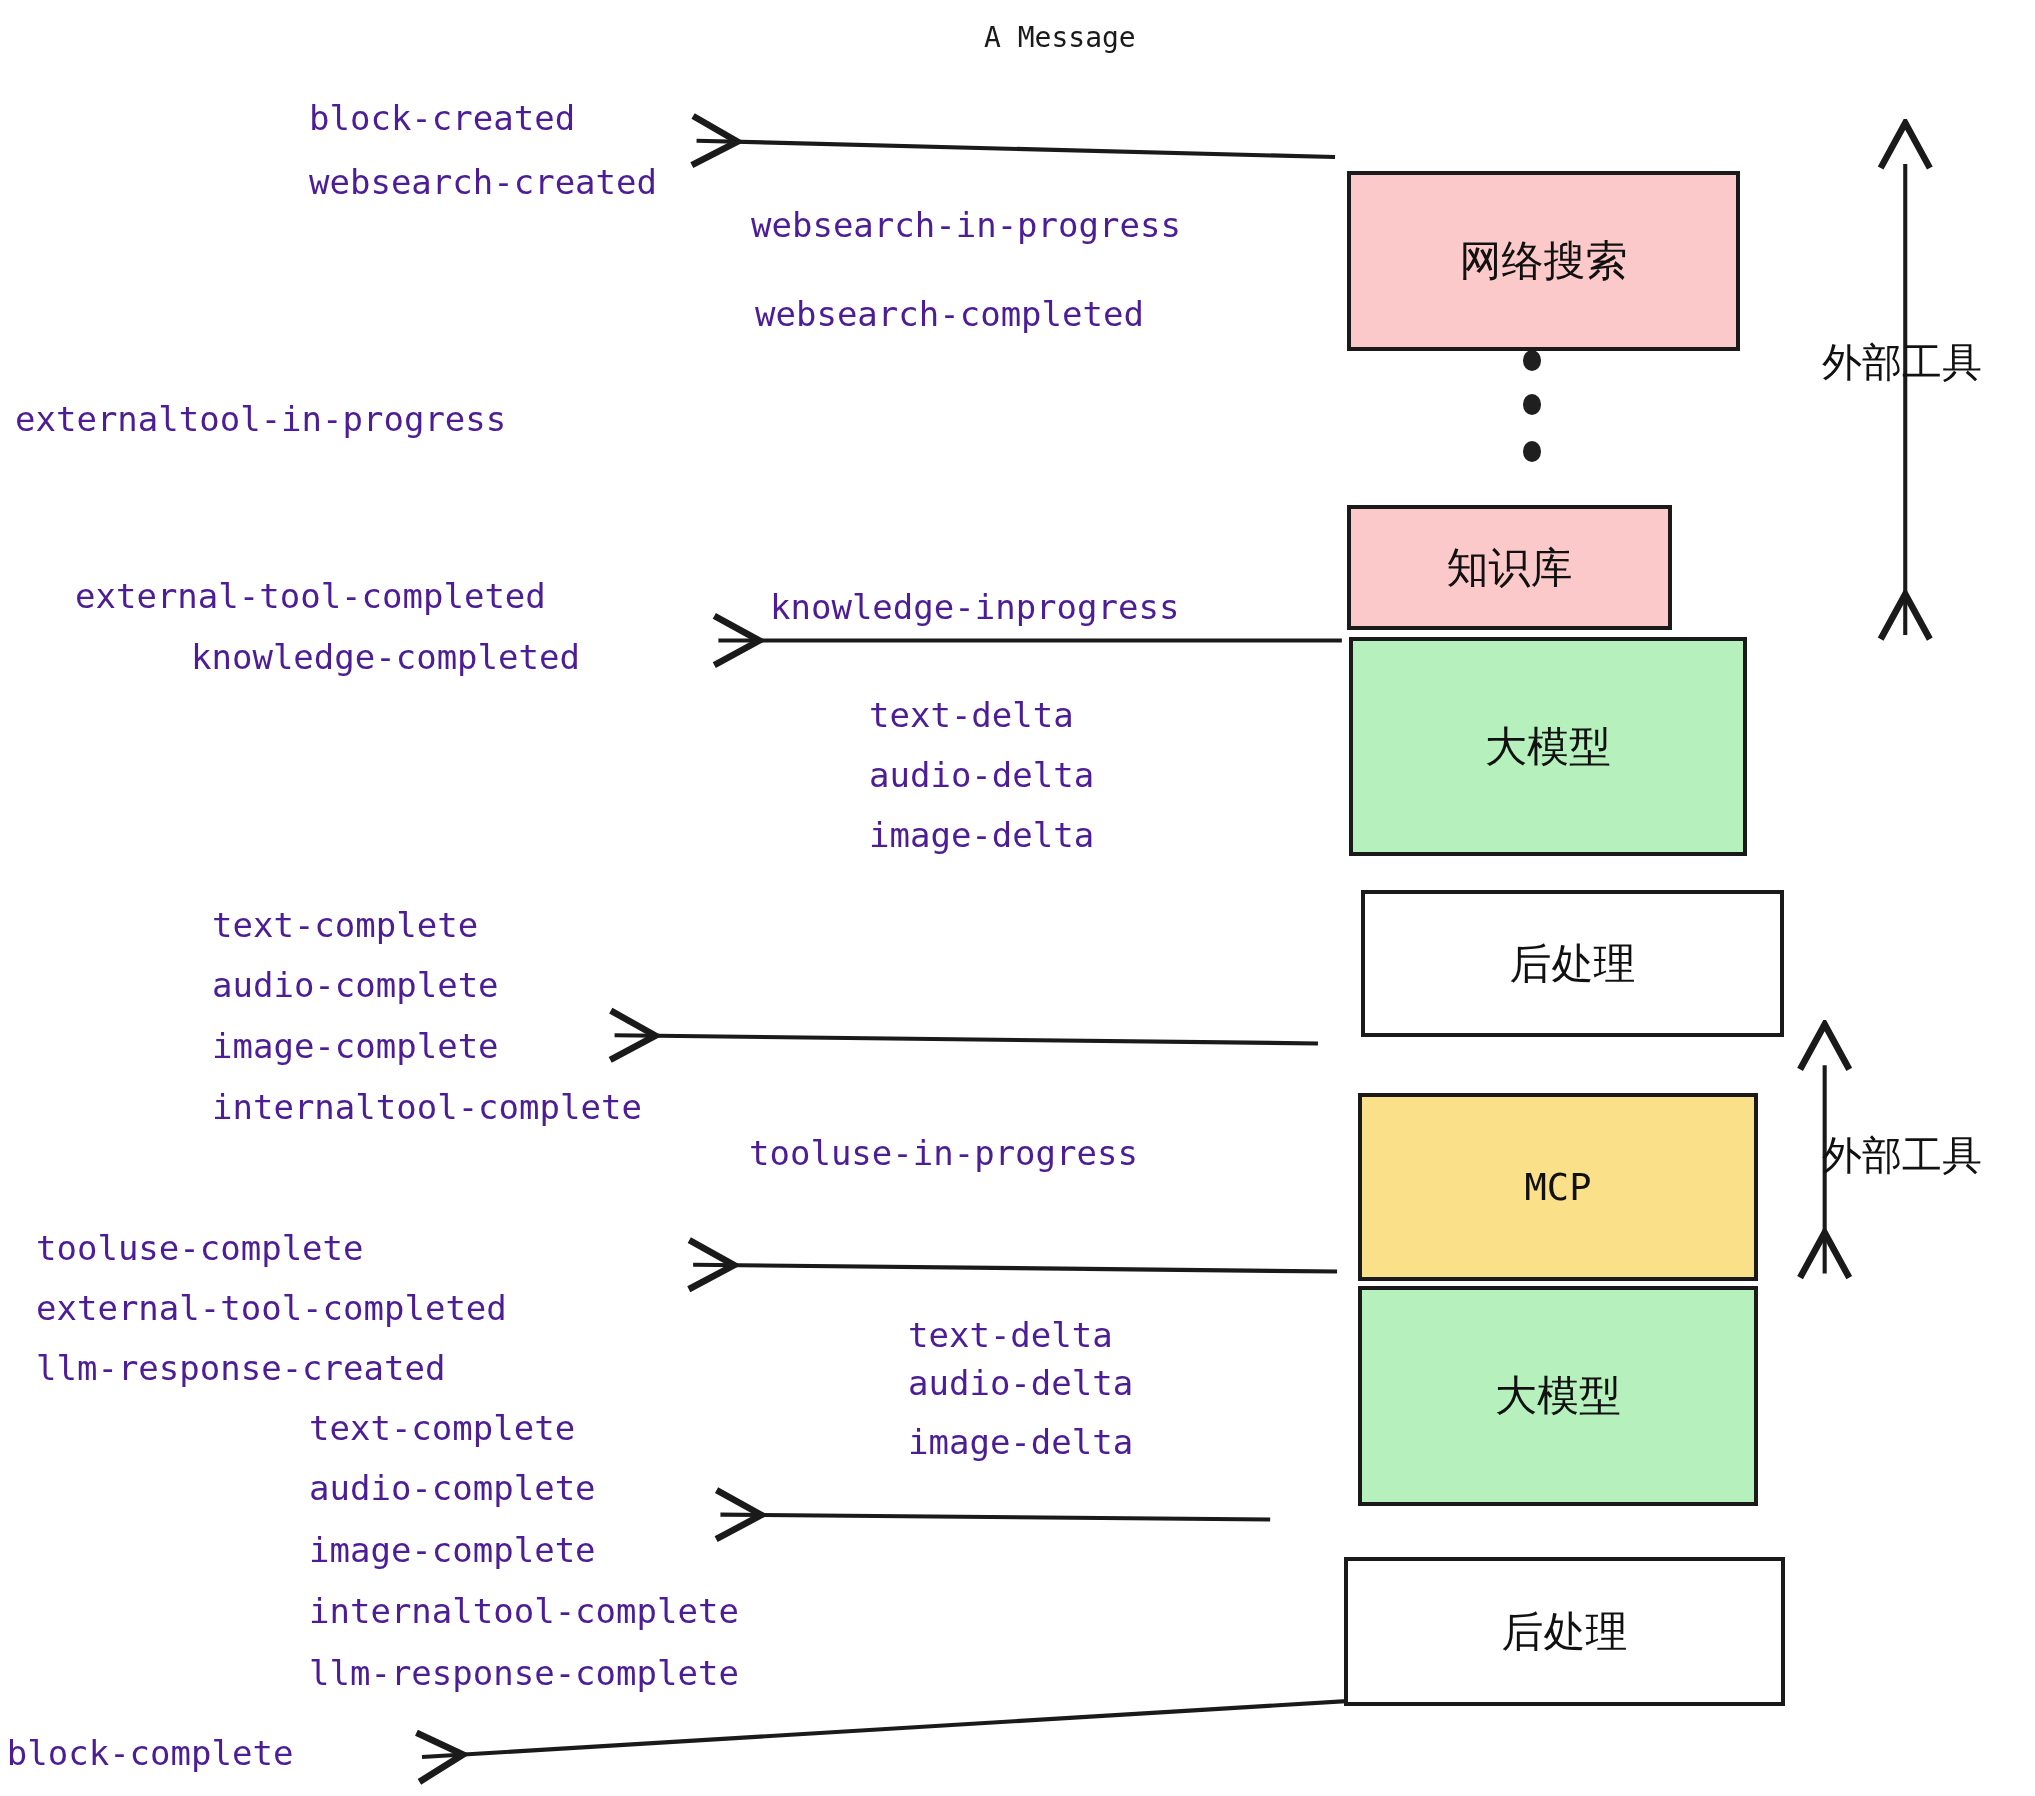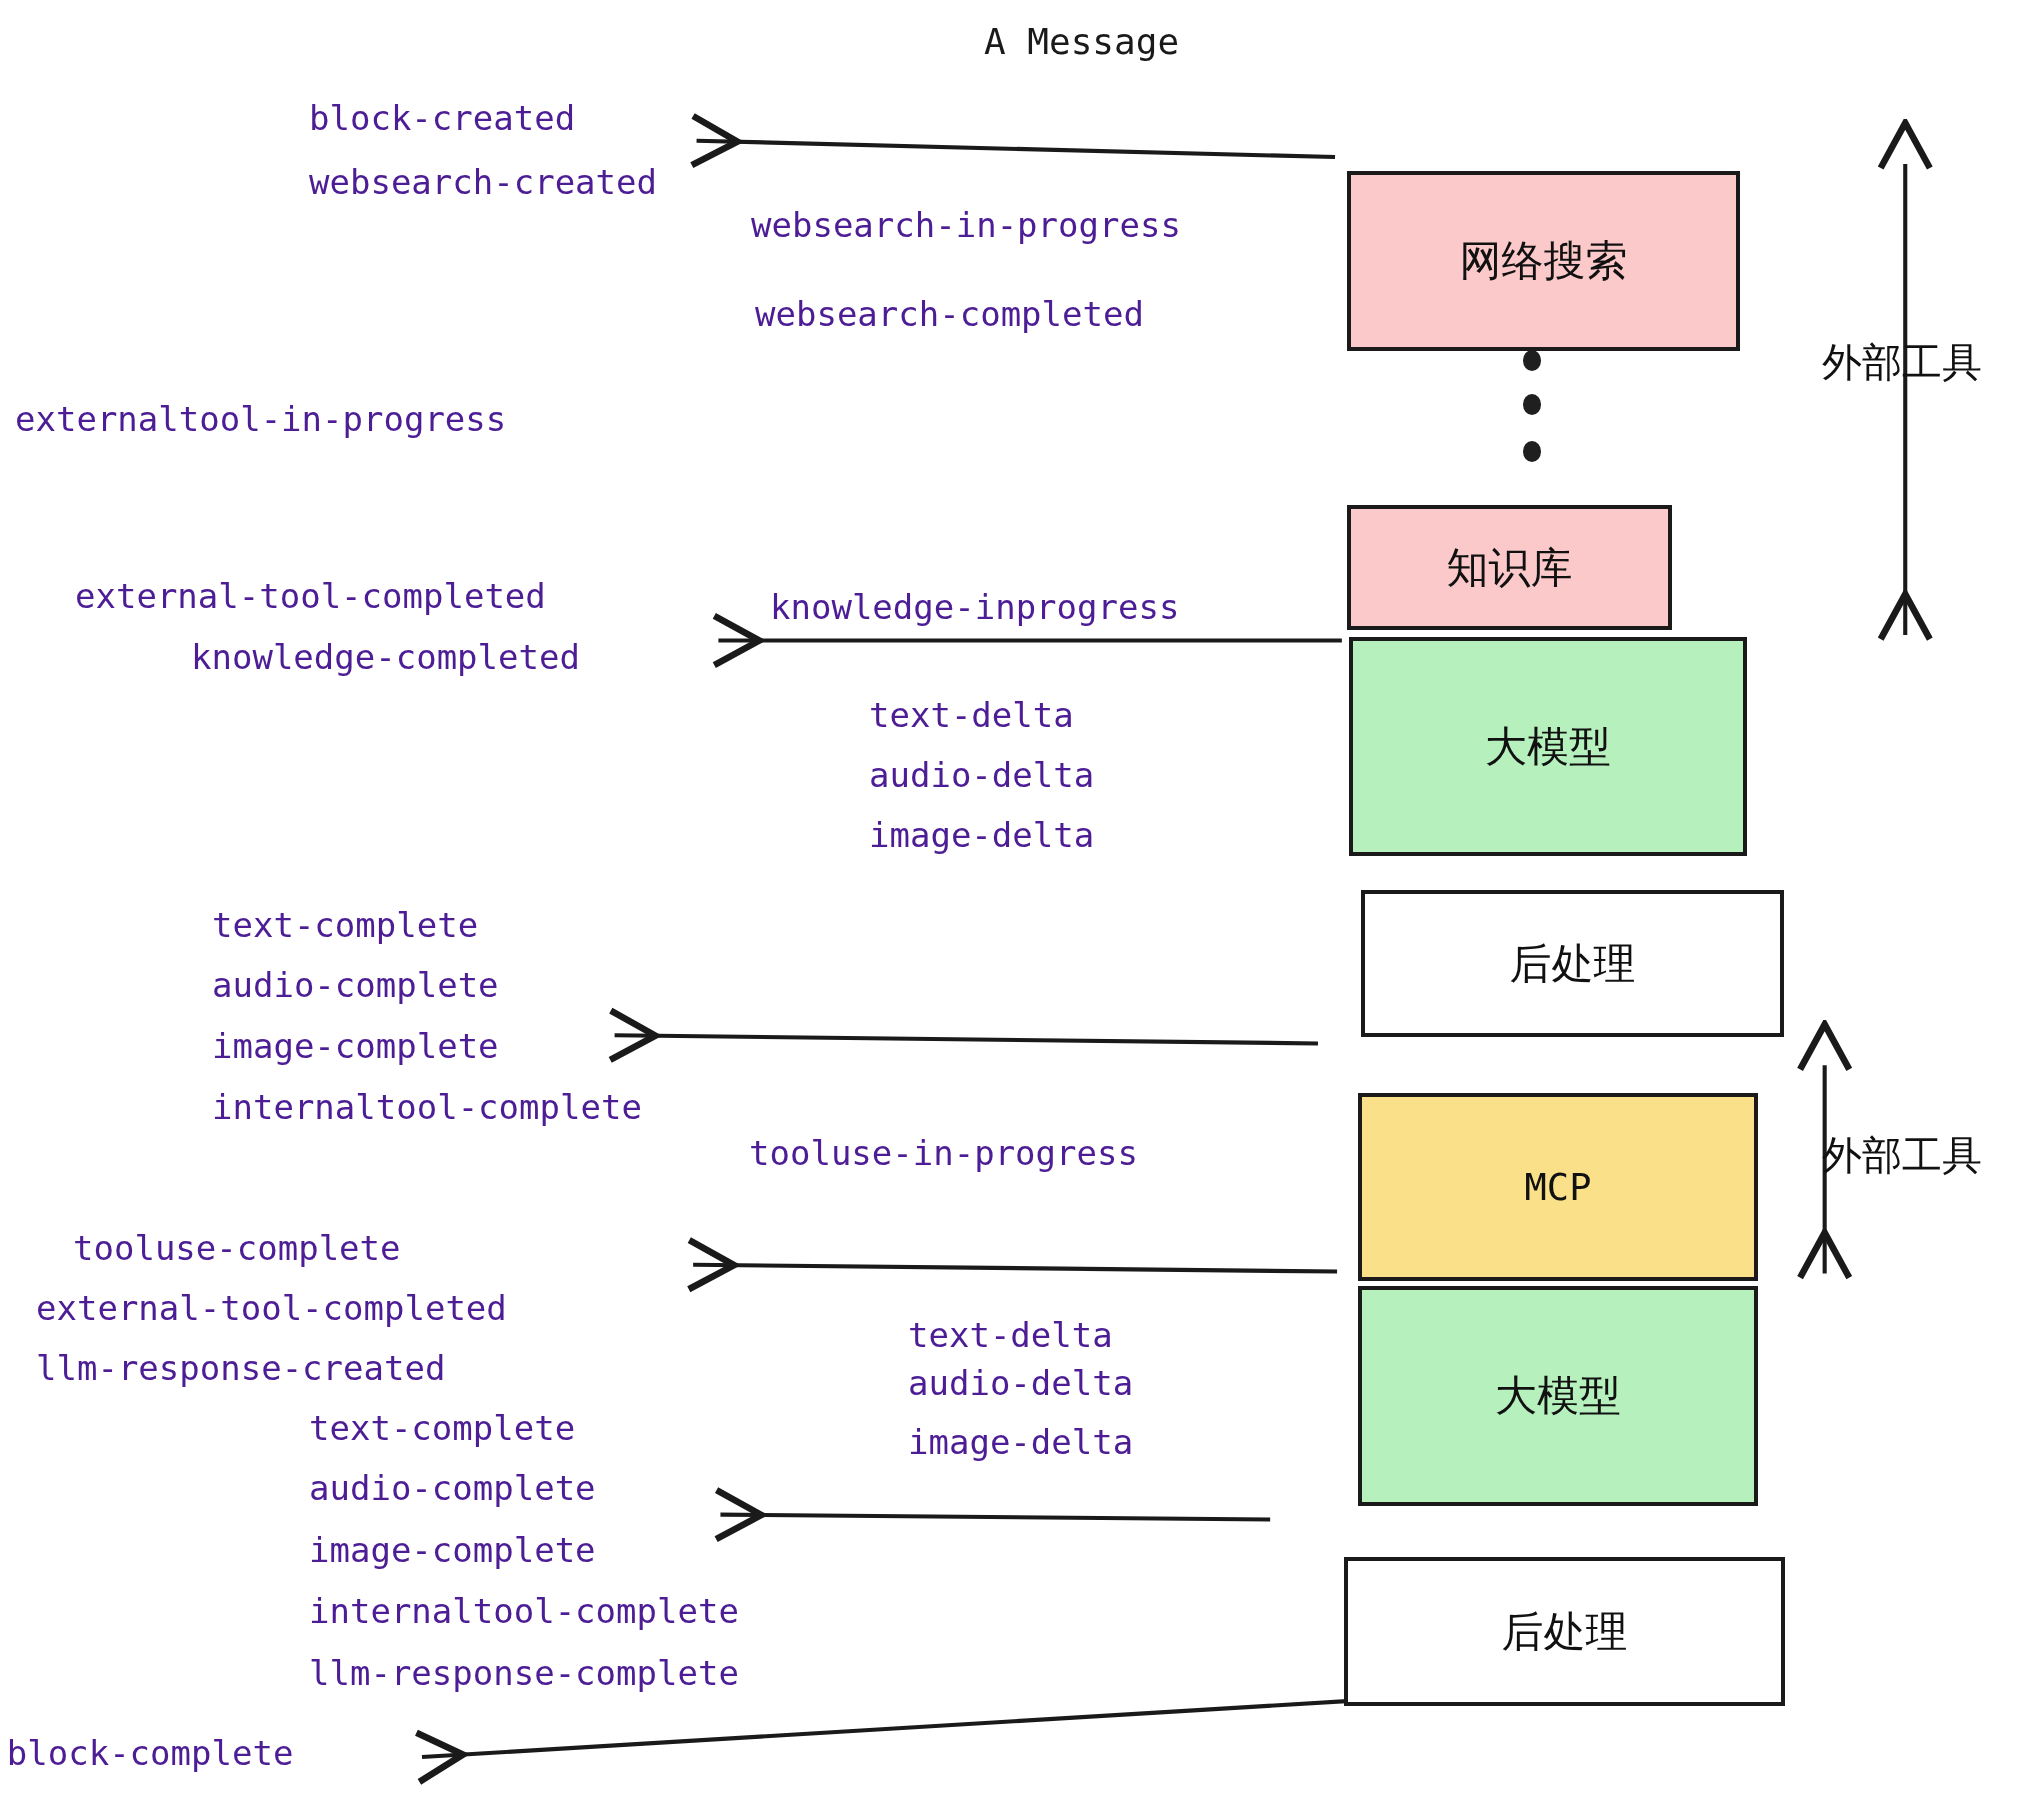--- a/index.html
+++ b/index.html
@@ -7,21 +7,21 @@
        font-family:"DejaVu Sans Mono","Liberation Mono",monospace;}
   #canvas{position:absolute;inset:0;width:2035px;height:1796px;}
   svg.layer{position:absolute;left:0;top:0;width:2035px;height:1796px;pointer-events:none;}
 
   .evt{position:absolute;white-space:pre;color:#4c1d95;
        font-family:"DejaVu Sans Mono","Liberation Mono",monospace;
        font-size:34px;letter-spacing:0px;line-height:1;}
 
   .title{position:absolute;white-space:pre;color:#1a1a1a;
        font-family:"DejaVu Sans Mono","Liberation Mono",monospace;
-       font-size:36px;}
+       font-size:28px;}
 
   .box{position:absolute;box-sizing:border-box;border:4.1px solid #1a1a1a;
        display:flex;align-items:center;justify-content:center;
        font-family:"DejaVu Sans","Liberation Sans",sans-serif;
        font-size:42px;color:#111;}
   .box.mcp{font-family:"DejaVu Sans Mono","Liberation Mono",monospace;font-size:37px;margin-top:24px;}
 
   .dot{position:absolute;width:18px;height:20.5px;border-radius:50%;background:#1f1f1f;}
 
   .sidelabel{position:absolute;white-space:pre;color:#111;
@@ -86,21 +86,21 @@
       <div class="evt" style="left: 75px; top: 579px;">external-tool-completed</div>
       <div class="evt" style="left: 191px; top: 640px;">knowledge-completed</div>
       <div class="evt" style="left: 869px; top: 698px;">text-delta</div>
       <div class="evt" style="left: 869px; top: 758px;">audio-delta</div>
       <div class="evt" style="left: 869px; top: 818px;">image-delta</div>
       <div class="evt" style="left: 212px; top: 908px;">text-complete</div>
       <div class="evt" style="left: 212px; top: 968px;">audio-complete</div>
       <div class="evt" style="left: 212px; top: 1029px;">image-complete</div>
       <div class="evt" style="left: 212px; top: 1090px;">internaltool-complete</div>
       <div class="evt" style="left: 741px; top: 1136px; margin-left: 8px;">tooluse-in-progress</div>
-      <div class="evt" style="left: 36px; top: 1231px; margin-left: 37px;">tooluse-complete</div>
+      <div class="evt" style="left: 36px; top: 1231px;">tooluse-complete</div>
       <div class="evt" style="left: 36px; top: 1291px;">external-tool-completed</div>
       <div class="evt" style="left: 36px; top: 1351px;">llm-response-created</div>
       <div class="evt" style="left: 908px; top: 1318px;">text-delta</div>
       <div class="evt" style="left: 908px; top: 1366px;">audio-delta</div>
       <div class="evt" style="left: 908px; top: 1425px;">image-delta</div>
       <div class="evt" style="left: 309px; top: 1411px;">text-complete</div>
       <div class="evt" style="left: 309px; top: 1471px;">audio-complete</div>
       <div class="evt" style="left: 309px; top: 1533px;">image-complete</div>
       <div class="evt" style="left: 309px; top: 1594px;">internaltool-complete</div>
       <div class="evt" style="left: 309px; top: 1656px;">llm-response-complete</div>

